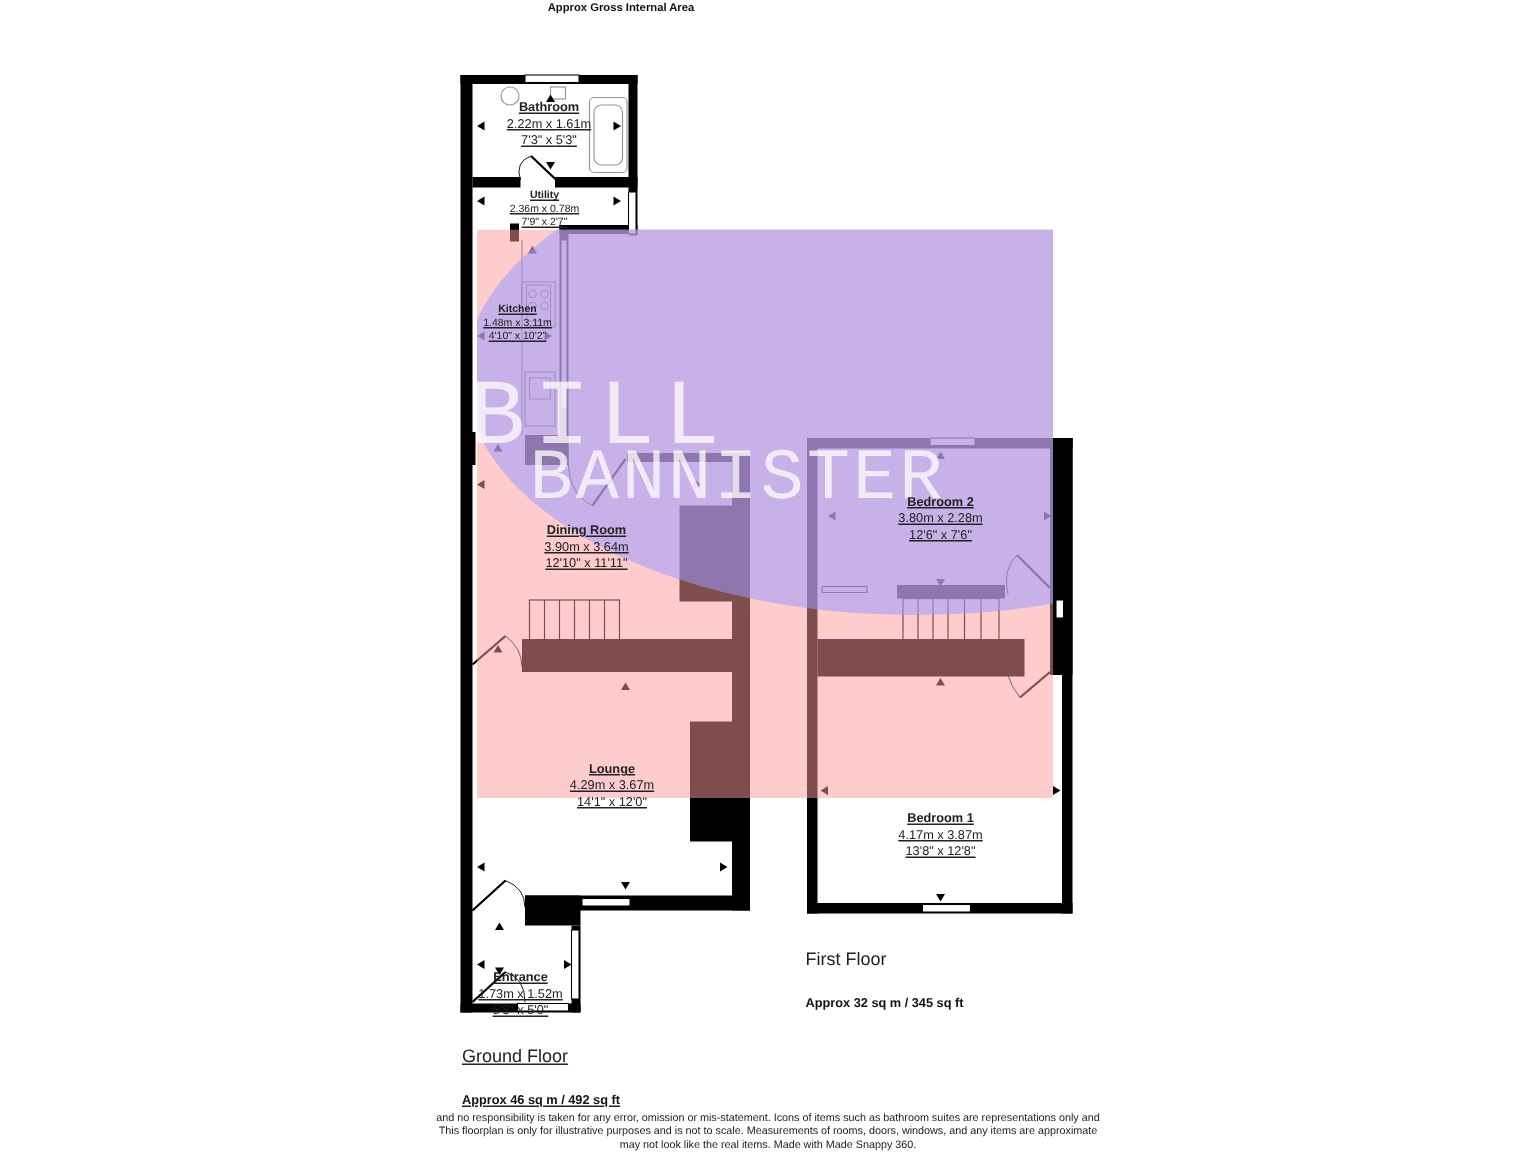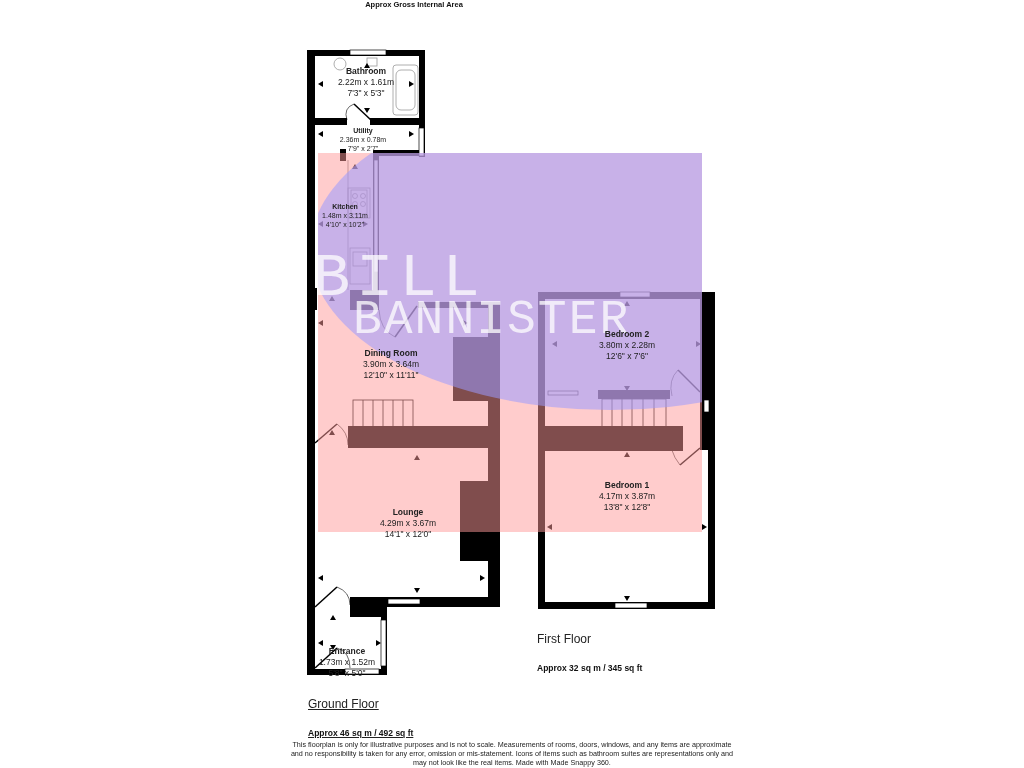--- a/index.html
+++ b/index.html
@@ -3,21 +3,21 @@
 <meta charset="utf-8">
 <style>
   html, body { margin: 0; padding: 0; background: #ffffff; }
   body { width: 1024px; height: 768px; position: relative; overflow: hidden;
          font-family: "Liberation Sans", sans-serif; color: #222; }
   .abs { position: absolute; }
   .header { left: 0; width: 828px; top: 0; text-align: center; font-size: 7.5px; font-weight: bold; line-height: 10px; color: #111; }
   .floor-title { font-size: 12px; color: #222; }
   .floor-area { font-size: 8.5px; font-weight: bold; color: #111; margin-top: 17px; }
   .disclaimer { left: 262px; width: 500px; top: 740px; text-align: center; font-size: 7.2px; line-height: 9.2px; color: #222; }
-  .room-label { position: absolute; text-align: center; font-size: 8.5px; line-height: 11px; color: #222; white-space: nowrap; transform: translateX(-50%); }
+  .room-label { position: absolute; text-align: center; font-size: 8.5px; line-height: 11px; color: #222; white-space: nowrap; transform: translateX(-50%); text-decoration: underline; }
   .room-label .name { font-weight: bold; }
   .room-label.small { font-size: 7px; line-height: 9px; }
   svg { position: absolute; left: 0; top: 0; }
 </style>
 </head>
 <body>
 
 <div class="abs header">
   <div>Approx Gross Internal Area</div>
 </div>
@@ -220,32 +220,32 @@
   <div class="name">Entrance</div>
   <div>1.73m x 1.52m</div>
   <div>5'8" x 5'0"</div>
 </div>
 
 <div class="room-label" style="left:627px; top:329px;">
   <div class="name">Bedroom 2</div>
   <div>3.80m x 2.28m</div>
   <div>12'6" x 7'6"</div>
 </div>
-<div class="room-label" style="left:627px; top:480px;">
+<div class="room-label" style="left:627px; top:540px;">
   <div class="name">Bedroom 1</div>
   <div>4.17m x 3.87m</div>
   <div>13'8" x 12'8"</div>
 </div>
 
 <div class="abs" style="left:308px; top:697px;text-decoration:underline;">
   <div class="floor-title">Ground Floor</div>
   <div class="floor-area">Approx 46 sq m / 492 sq ft</div>
 </div>
 <div class="abs" style="left:537px; top:632px;">
   <div class="floor-title">First Floor</div>
   <div class="floor-area">Approx 32 sq m / 345 sq ft</div>
 </div>
 
 <div class="abs disclaimer">
+  <div>and no responsibility is taken for any error, omission or mis-statement. Icons of items such as bathroom suites are representations only and</div>
   <div>This floorplan is only for illustrative purposes and is not to scale. Measurements of rooms, doors, windows, and any items are approximate</div>
-  <div>and no responsibility is taken for any error, omission or mis-statement. Icons of items such as bathroom suites are representations only and</div>
   <div>may not look like the real items. Made with Made Snappy 360.</div>
 </div>
 
 </body></html>

